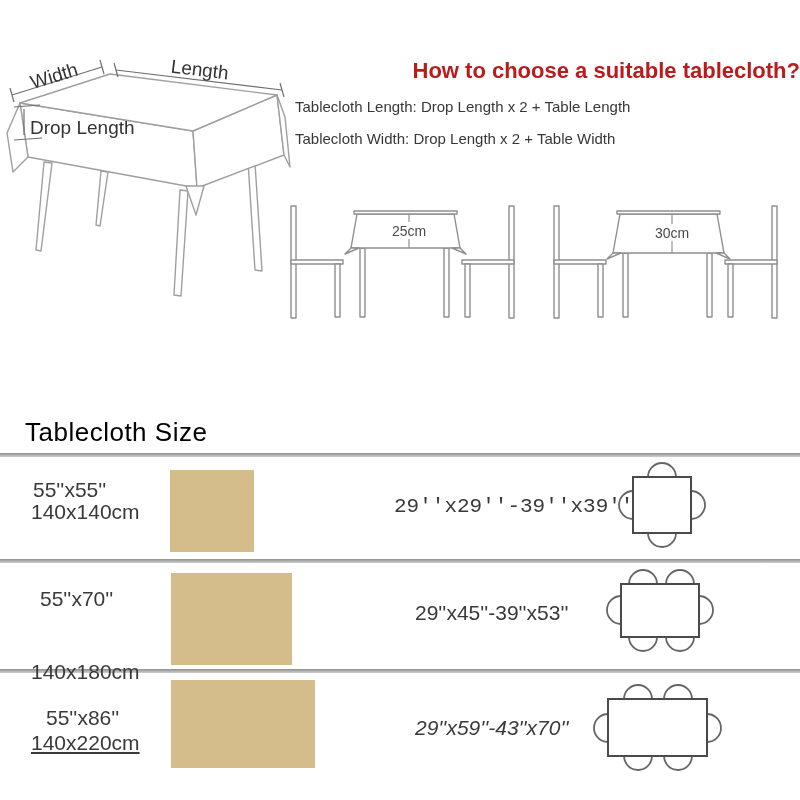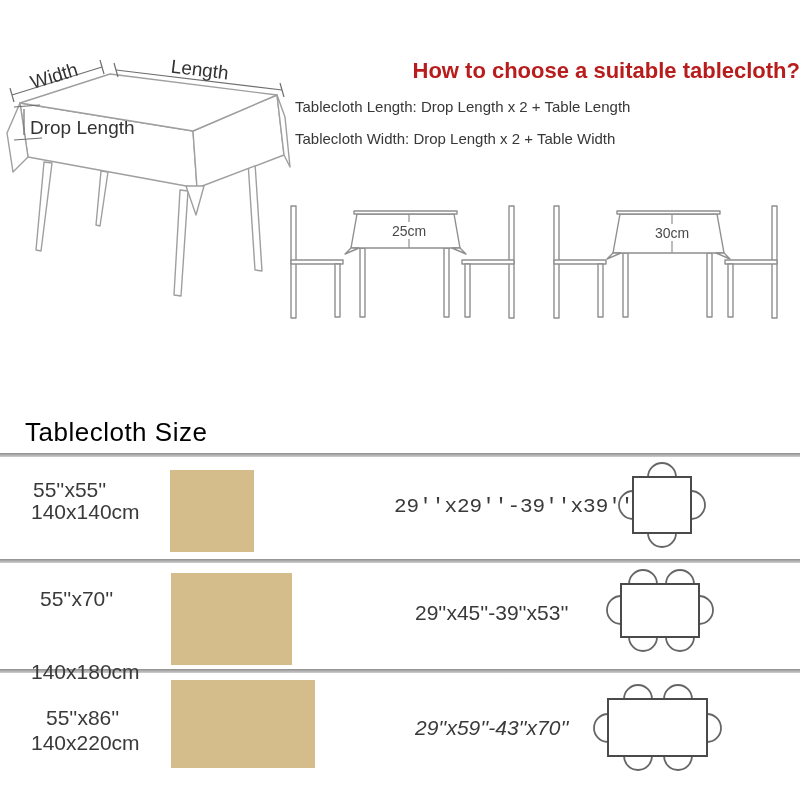--- a/index.html
+++ b/index.html
@@ -23,21 +23,21 @@
   .div-1{top:453px;} .div-2{top:559px;} .div-3{top:669px;}
 
   .row-text{font-size:21px;color:#3a3a3a;white-space:nowrap;}
   .swatch{background:#d5bc8b;}
   .sw-1{left:170px;top:470px;width:84px;height:82px;}
   .sw-2{left:171px;top:573px;width:121px;height:92px;}
   .sw-3{left:171px;top:680px;width:144px;height:88px;}
 
   .r1-in{left:33px;top:478px;} .r1-cm{left:31px;top:500px;text-align:right;} .r1-suit{left:394px;top:495px;font-family:Liberation Mono, monospace;}
   .r2-in{left:40px;top:587px;} .r2-cm{left:31px;top:616px;margin-top:44px;} .r2-suit{left:415px;top:601px;text-align:right;}
-  .r3-in{left:46px;top:706px;} .r3-cm{left:31px;top:731px;} .r3-suit{left:415px;top:716px;font-style:italic;}
+  .r3-in{left:46px;top:706px;} .r3-cm{left:31px;top:731px;text-decoration:underline;} .r3-suit{left:415px;top:716px;font-style:italic;}
 </style>
 </head>
 <body>
 
 <div class="canvas">
 
   <svg class="abs" style="left:0;top:45px;" width="300" height="258" viewBox="0 0 300 258">
     <g stroke="#9f9f9f" stroke-width="1.4" fill="#ffffff" stroke-linejoin="round">
 
       <path d="M44,117 L52,118 L41,206 L36,205 Z"></path>

